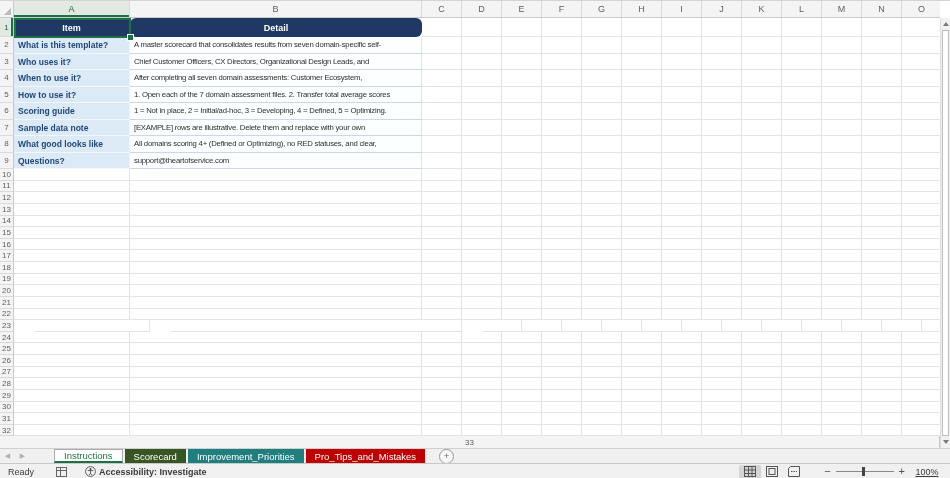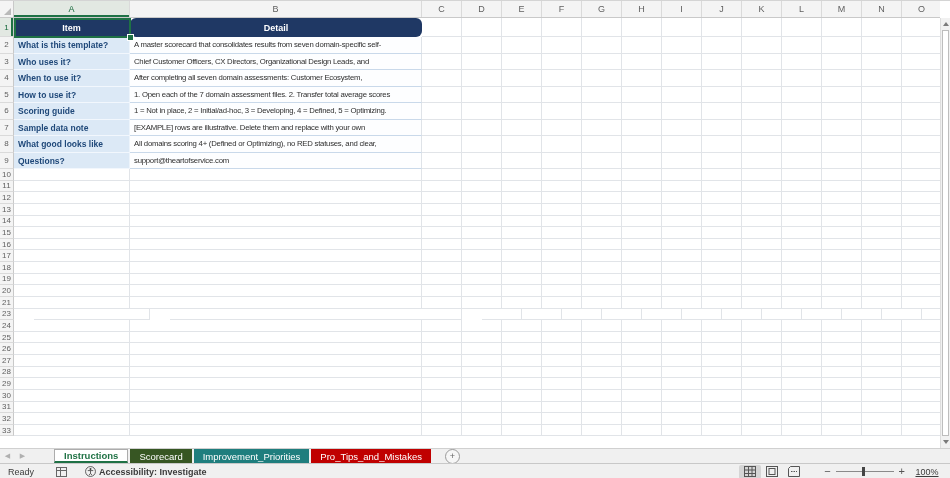--- a/index.html
+++ b/index.html
@@ -45,21 +45,21 @@
   .tri-dn{border-left:3px solid transparent;border-right:3px solid transparent;border-top:4px solid #7A7A7A;}
   .vs-thumb{position:absolute;left:1px;top:12px;width:7px;height:406px;background:#FFF;border:1px solid #BDBDBD;box-sizing:border-box;}
   .vs-down{position:absolute;left:0;bottom:0;width:100%;}
 
   
   .tabbar{position:absolute;left:0;top:447px;width:950px;height:15px;background:#F0F0F0;border-top:1px solid #D0D0D0;
           box-sizing:border-box;display:flex;align-items:stretch;font-size:9.5px;}
   .tabnav{width:15px;display:flex;align-items:center;justify-content:center;color:#B0B0B0;font-size:7px;}
   .tabs{display:flex;margin-left:24px;align-items:stretch;}
   .tab{display:flex;align-items:center;padding:0 9px;margin-right:2px;cursor:default;box-sizing:border-box;}
-  .tab.active{border:1px solid #ACACAC;border-bottom:2px solid #1E7145;font-weight:700;}
+  .tab.active{border:1px solid #ACACAC;border-bottom:2px solid #1E7145;font-weight:400;}
   .addtab{width:13px;height:13px;flex:0 0 13px;align-self:center;border:1px solid #9A9A9A;border-radius:50%;
           display:flex;align-items:center;justify-content:center;font-size:9px;color:#666;margin-left:12px;background:#F6F6F6;line-height:1;}
 
   
   .statusbar{position:absolute;left:0;top:462px;width:950px;height:16px;background:#F0F0F0;border-top:1px solid #C8C8C8;
              box-sizing:border-box;display:flex;align-items:center;font-size:9px;color:#3C3C3C;}
   .sb-mode{margin-left:8px;}
   .sb-ico{margin-left:22px;display:flex;align-items:center;}
   .sb-acc{margin-left:18px;display:flex;align-items:center;font-weight:700;}
   .sb-acc svg{margin-right:3px;}
@@ -239,20 +239,26 @@
           <div class="cell aempty"></div>
           <div class="cell bempty"></div>
           <div class="gridfill"></div>
         </div>
         <div class="gridrow" style="height: 11.625px;">
           <div class="rowhdr">21</div>
           <div class="cell aempty"></div>
           <div class="cell bempty"></div>
           <div class="gridfill"></div>
         </div>
+        <div class="gridrow" style="height: 11.625px;">
+          <div class="rowhdr">22</div>
+          <div class="cell aempty"></div>
+          <div class="cell bempty"></div>
+          <div class="gridfill"></div>
+        </div>
         <div class="gridrow" style="height: 11.625px; gap: 20px;">
           <div class="rowhdr">23</div>
           <div class="cell aempty"></div>
           <div class="cell bempty"></div>
           <div class="gridfill"></div>
         </div>
         <div class="gridrow" style="height: 11.625px;">
           <div class="rowhdr">24</div>
           <div class="cell aempty"></div>
           <div class="cell bempty"></div>
@@ -299,21 +305,21 @@
           <div class="cell aempty"></div>
           <div class="cell bempty"></div>
           <div class="gridfill"></div>
         </div>
         <div class="gridrow" style="height: 11.625px;">
           <div class="rowhdr">32</div>
           <div class="cell aempty"></div>
           <div class="cell bempty"></div>
           <div class="gridfill"></div>
         </div>
-        <div class="gridrow" style="height: 11.625px;">
+        <div class="gridrow" style="height: 11.625px; flex-direction: column;">
           <div class="rowhdr">33</div>
           <div class="cell aempty"></div>
           <div class="cell bempty"></div>
           <div class="gridfill"></div>
         </div>
         <div class="sel-overlay"></div>
         <div class="sel-handle"></div>
       </div>
   </div>
 

